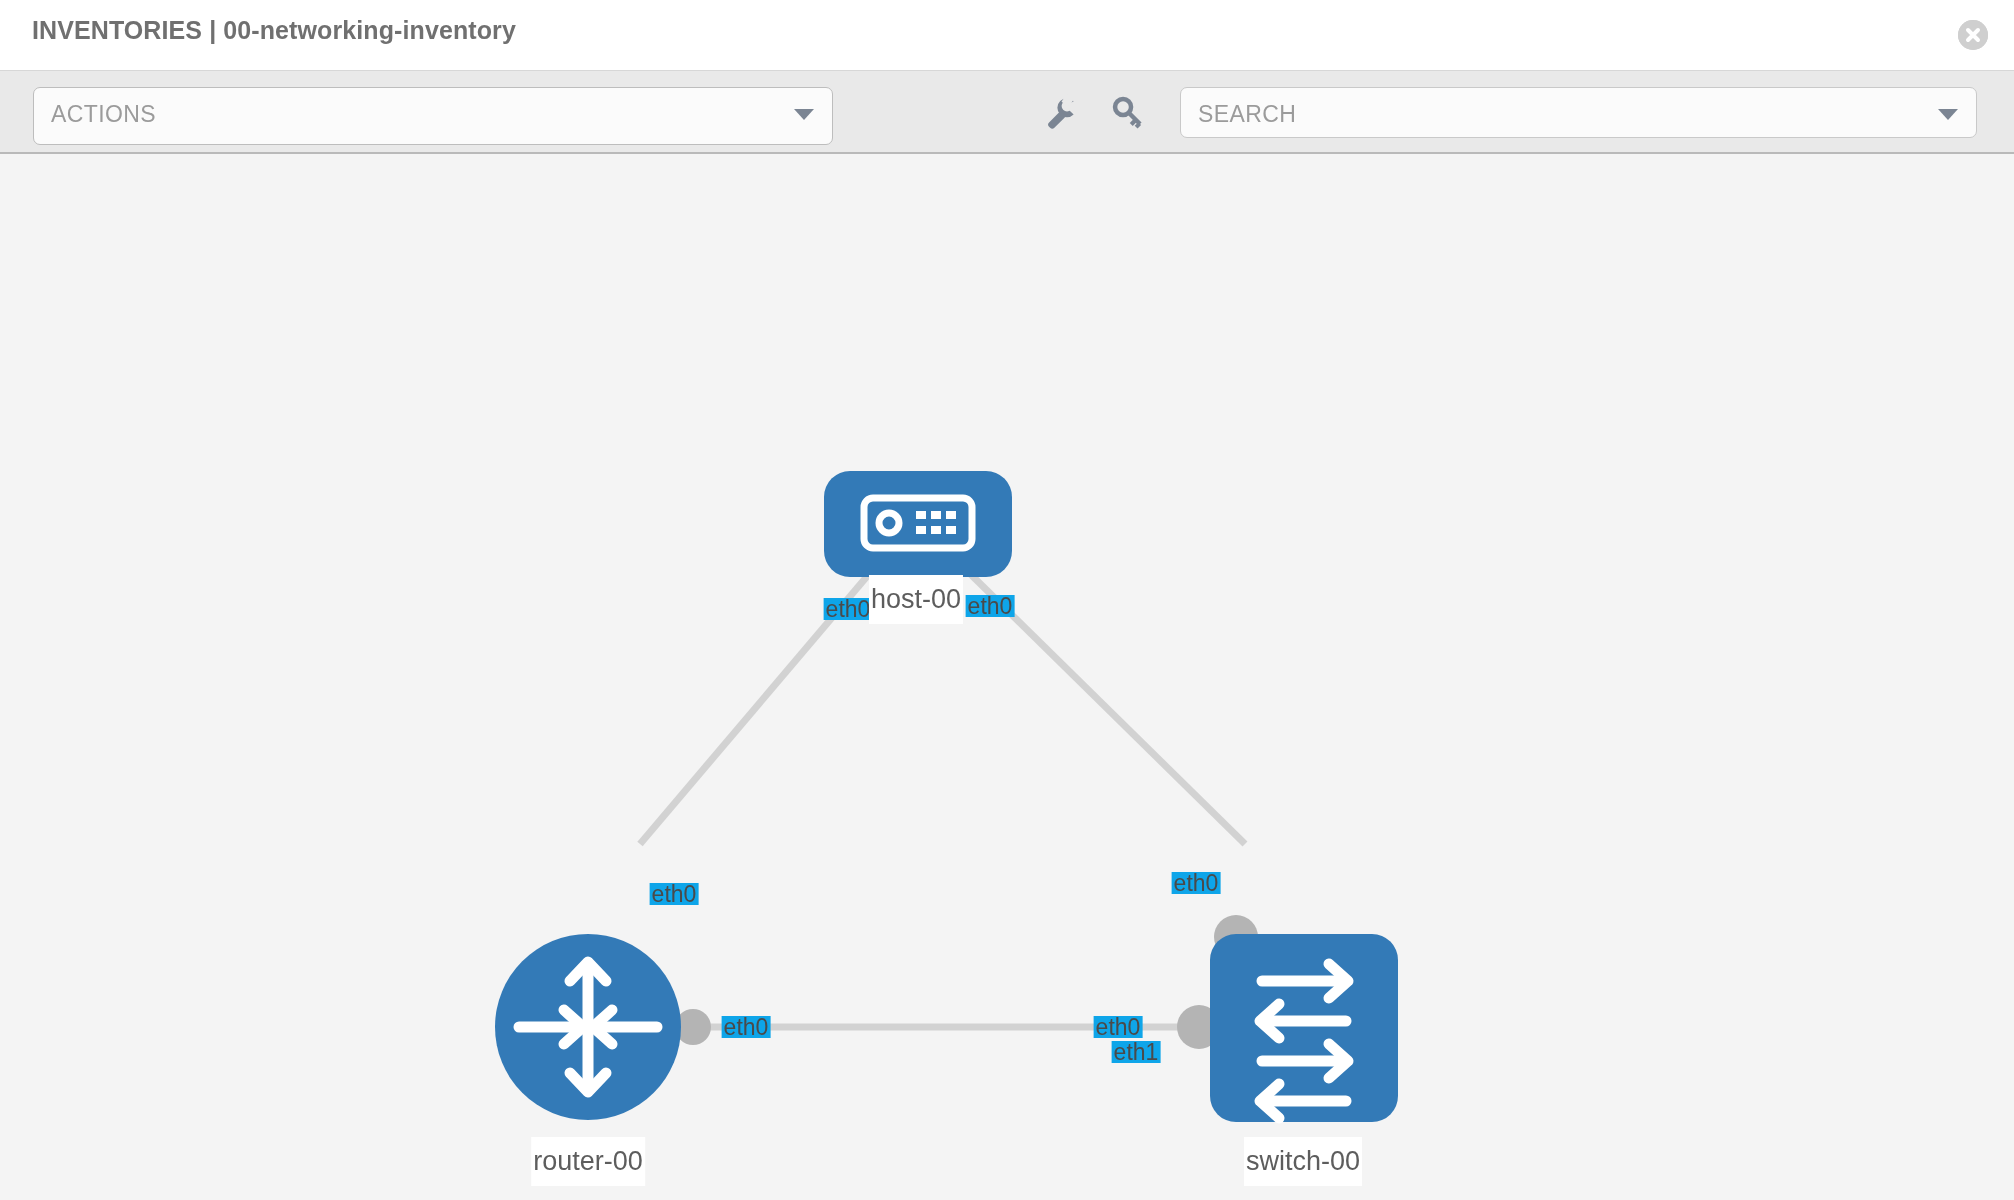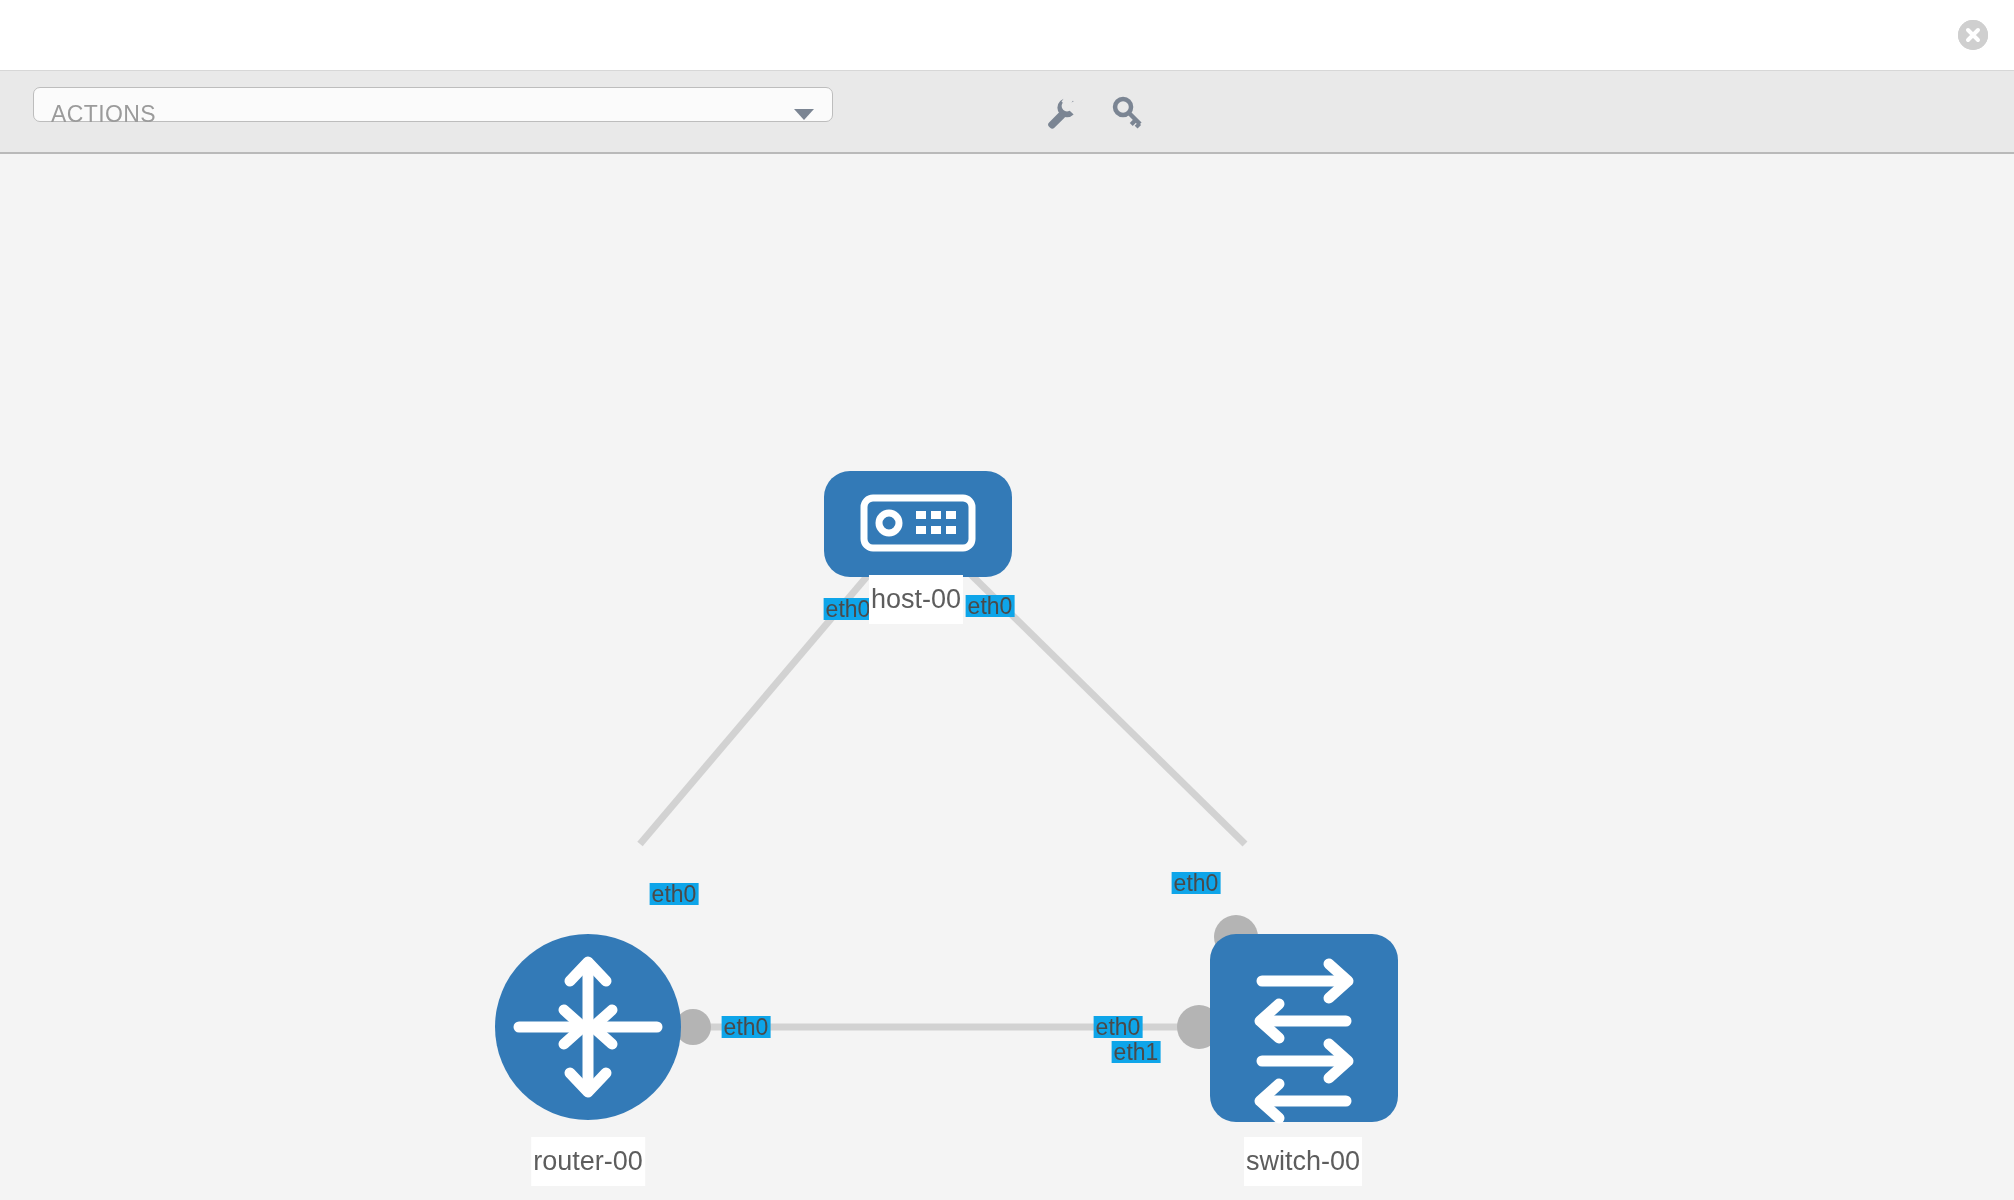--- a/index.html
+++ b/index.html
@@ -55,21 +55,21 @@
     height: 83px;
     background: #e9e9e9;
     border-bottom: 2px solid #b9b9b9;
     box-sizing: border-box;
   }
   .actions-select {
     position: absolute;
     left: 33px;
     top: 16px;
     width: 800px;
-    height: 35px;
+    height: 58px;
     background: #fbfbfb;
     border: 1px solid #bdbdbd;
     border-radius: 7px;
     box-sizing: border-box;
     padding-left: 48px;
   }
   .actions-select .sel-label {
     position: absolute;
     left: 17px;
     top: 13px;
@@ -151,20 +151,21 @@
     white-space: nowrap;
     transform: translateX(-50%);
     padding: 0 2px;
     line-height: 22px;
   }
 </style>
 </head>
 <body>
 
 <div class="header">
+  <div class="page-title">INVENTORIES | 00-networking-inventory</div>
   <div class="close-btn">
     <svg width="30" height="30" viewBox="0 0 30 30">
       <circle cx="15" cy="15" r="15" fill="#cfcfcf"></circle>
       <path d="M10 10 L20 20 M20 10 L10 20" stroke="#ffffff" stroke-width="4" stroke-linecap="round"></path>
     </svg>
   </div>
 </div>
 
 <div class="toolbar">
 
@@ -186,20 +187,24 @@
     <svg width="42" height="42" viewBox="0 0 42 42">
       <g transform="rotate(45 21 21)">
         <circle cx="14" cy="21" r="8" fill="none" stroke="#7b8593" stroke-width="4.5"></circle>
         <rect x="21" y="18.8" width="17" height="4.4" fill="#7b8593"></rect>
         <rect x="30" y="21" width="4.2" height="6.5" fill="#7b8593"></rect>
         <rect x="35.5" y="21" width="4" height="5" fill="#7b8593"></rect>
       </g>
     </svg>
   </div>
 
+  <div class="search-select">
+    <span class="sel-label">SEARCH</span>
+    <span class="caret"></span>
+  </div>
 </div>
 
 <div class="canvas">
 
   <svg class="graph-svg" viewBox="0 0 2014 1046">
 
     <g>
       <line x1="886" y1="400" x2="640" y2="690" stroke="#d2d2d2" stroke-width="7"></line>
       <line x1="950" y1="400" x2="1245" y2="690" stroke="#d2d2d2" stroke-width="7"></line>
       <line x1="650" y1="873" x2="1245" y2="873" stroke="#d2d2d2" stroke-width="7"></line>

